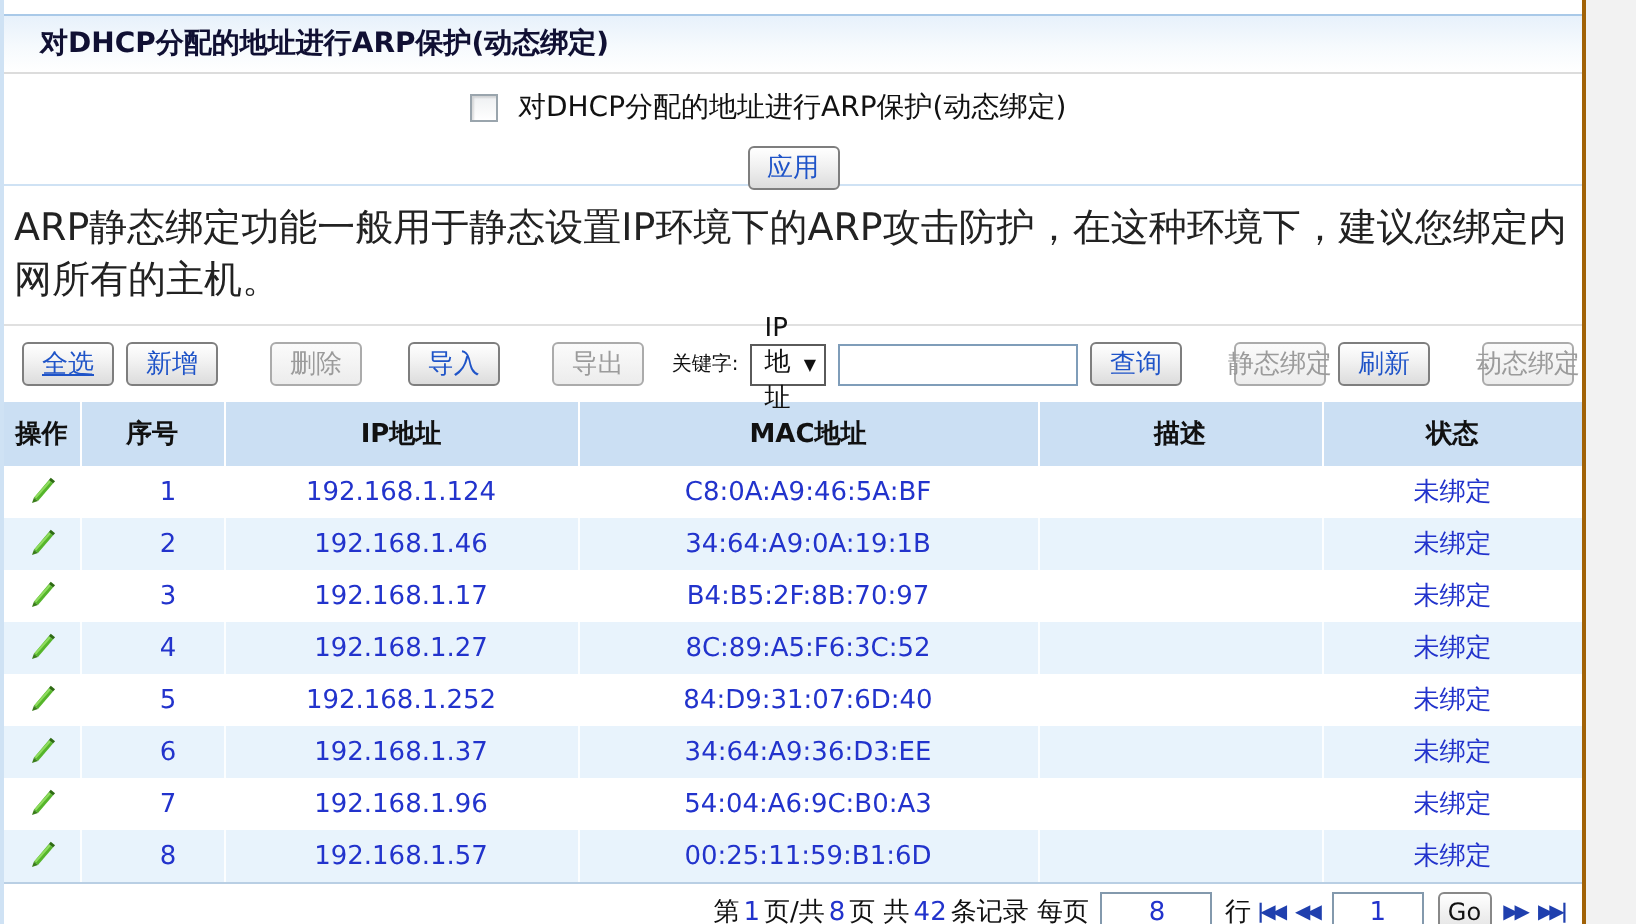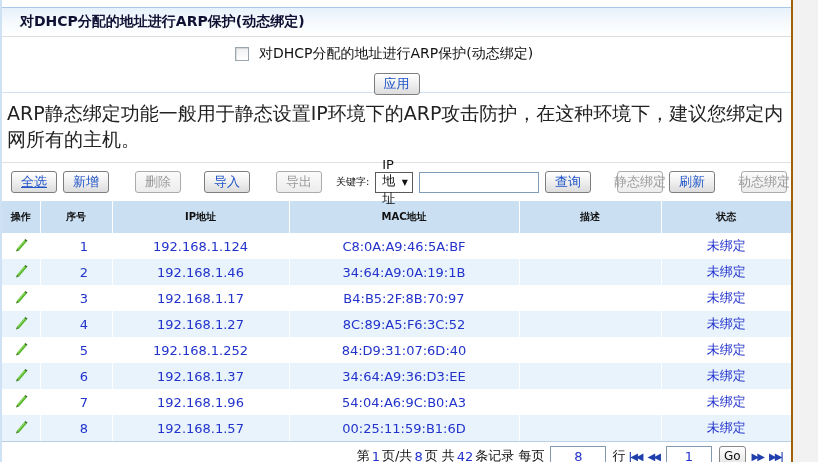--- a/index.html
+++ b/index.html
@@ -102,21 +102,21 @@
     border:1px solid #7f9db9;
     font-size:13px; padding:0 4px;
     font-family:inherit;
   }
   
   table.arp { border-collapse:collapse; width:789px; table-layout:fixed; }
   table.arp th {
     background:#cbdff3;
     border-left:1px solid #ffffff;
     height:32px;
-    font-size:10px; font-weight:bold; color:#111;
+    font-size:13px; font-weight:bold; color:#111;
     text-align:center;
   }
   table.arp th:first-child { border-left:none; }
   table.arp td {
     height:26px;
     font-size:13px;
     text-align:center;
     color:#2233cc;
     border-left:1px solid rgba(255,255,255,0.85);
   }

